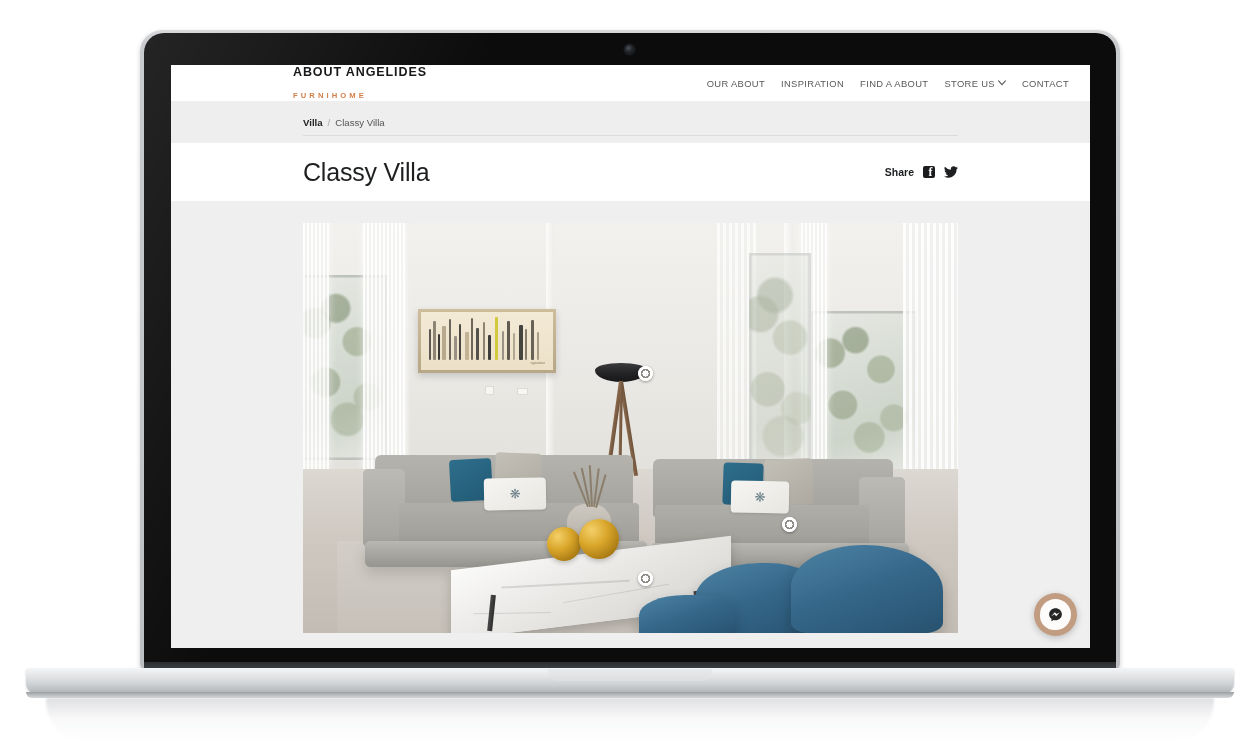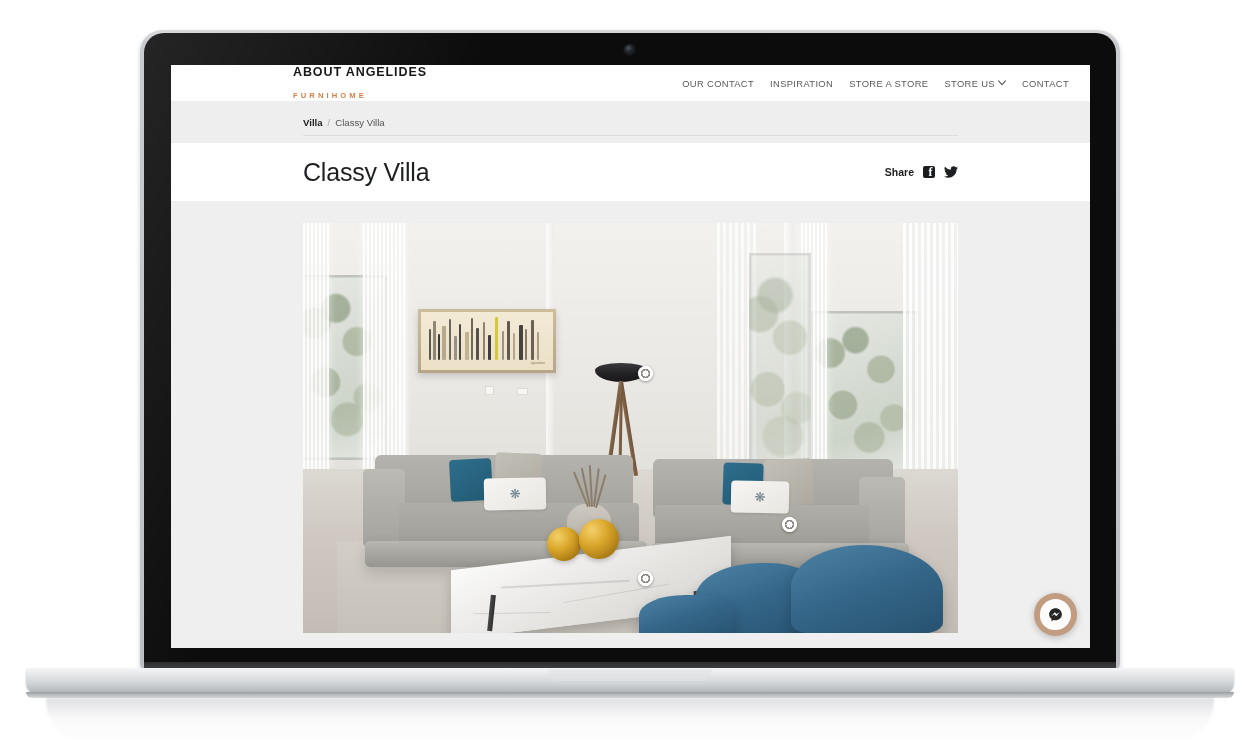--- a/index.html
+++ b/index.html
@@ -350,27 +350,27 @@
 
   <div class="screen">
 
     <header class="site-header">
       <div class="logo-block">
         <div class="logo-main">ABOUT ANGELIDES</div>
         <div class="logo-sub">FURNIHOME</div>
       </div>
       <nav class="main-nav">
         <div class="nav-item">
-          <span>OUR CONTACT</span>
+          <span>OUR ABOUT</span>
         </div>
         <div class="nav-item">
           <span>INSPIRATION</span>
         </div>
         <div class="nav-item">
-          <span>STORE A STORE</span>
+          <span>FIND A ABOUT</span>
         </div>
         <div class="nav-item">
           <span>STORE US</span>
           <svg class="caret" width="8" height="6" viewBox="0 0 8 6">
             <path d="M0.6 0.9 L4 4.6 L7.4 0.9" fill="none" stroke="#58595b" stroke-width="1.1" stroke-linecap="round"></path>
           </svg>
         </div>
         <div class="nav-item">
           <span>CONTACT</span>
         </div>

